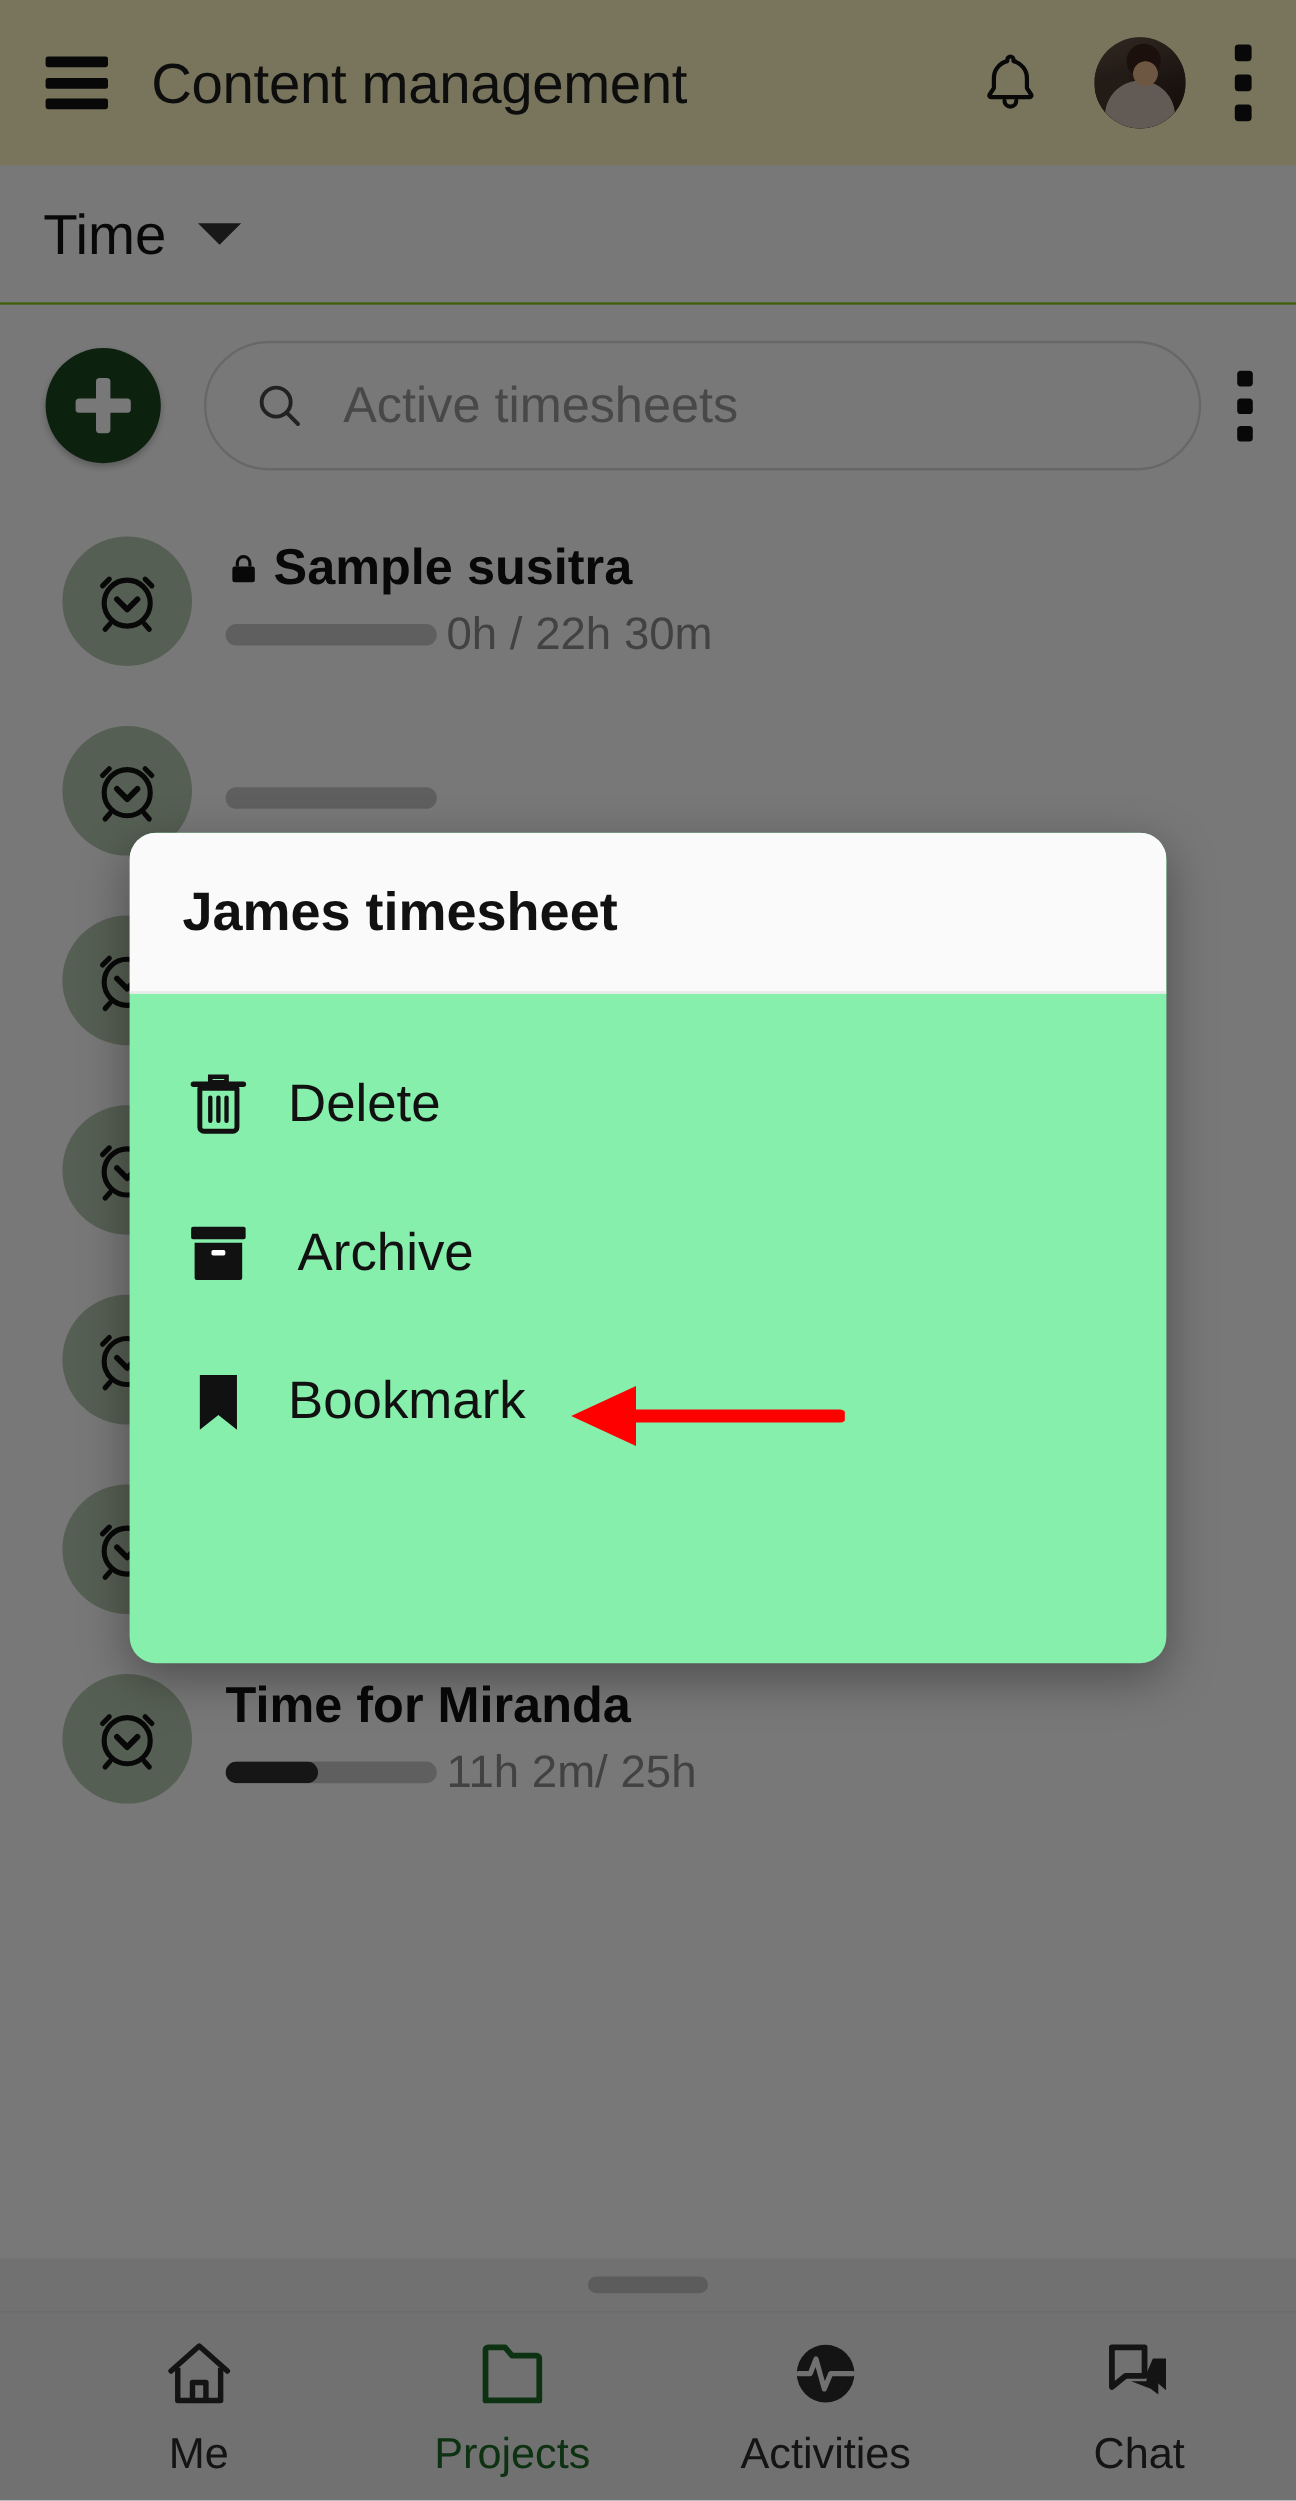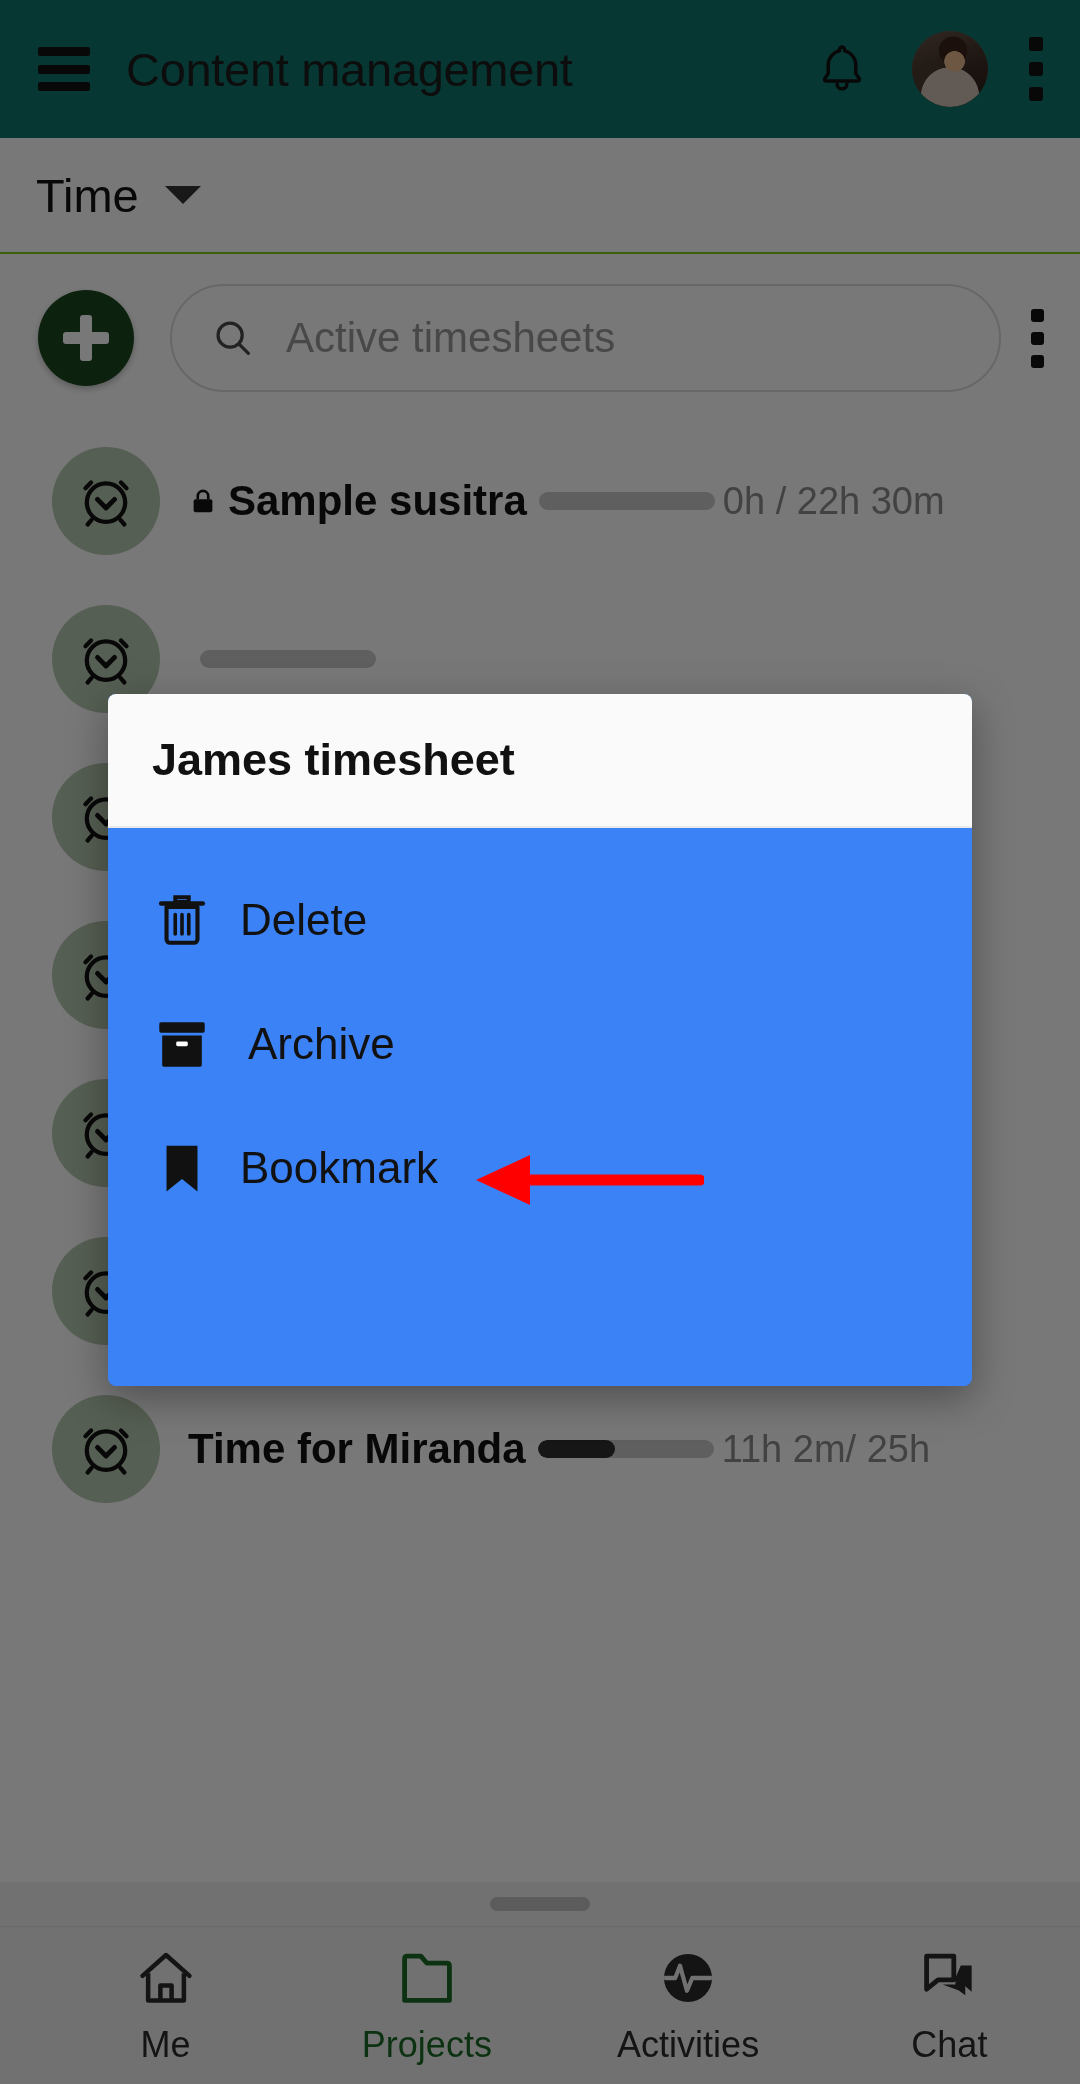--- a/index.html
+++ b/index.html
@@ -22,21 +22,21 @@
     position: absolute; inset: 0;
     background: #ffffff;
     display: flex; flex-direction: column;
   }
 
   
   .topbar {
     height: 138px;
     display: flex; align-items: center;
     padding: 0 30px 0 38px;
-    background: #0f766e;
+    background: #fef9c3;
     flex: 0 0 auto;
   }
   .hamburger {
     width: 52px; height: 44px;
     display: flex; flex-direction: column; justify-content: space-between;
     margin-right: 36px;
     cursor: pointer;
   }
   .hamburger i { display: block; height: 9px; background: #111; border-radius: 2px; }
   .app-title {
@@ -124,21 +124,21 @@
     display: flex; align-items: center;
     padding-left: 52px;
     cursor: pointer;
   }
   .row .clock {
     width: 108px; height: 108px; border-radius: 50%;
     background: #b7c9b0;
     display:flex; align-items:center; justify-content:center;
     flex: 0 0 auto; margin-right: 28px;
   }
-  .row .meta { display:flex; flex-direction: row; justify-content:center; gap: 12px; }
+  .row .meta { display:flex; flex-direction: column; justify-content:center; gap: 12px; }
   .row .name {
     font-size: 42px; font-weight: 700; color: #111;
     display: flex; align-items: center; gap: 10px;
     line-height: 1.05;
   }
   .progress-line { display:flex; align-items:center; gap: 8px; }
   .bar {
     width: 176px; height: 18px; border-radius: 9px;
     background: #c9c9c9; overflow: hidden; flex: 0 0 auto;
   }
@@ -165,22 +165,22 @@
   #scrim {
     position: absolute; inset: 0;
     background: rgba(0,0,0,0.53);
     z-index: 50;
   }
 
   
   #dialog {
     position: absolute;
     left: 108px; top: 694px; width: 864px; height: 692px;
-    background: #3b82f6;
-    border-radius: 8px;
+    background: #86efac;
+    border-radius: 22px;
     box-shadow: 0 12px 40px rgba(0,0,0,.35);
     z-index: 60;
     overflow: hidden;
     display: flex; flex-direction: column;
   }
   .dlg-head {
     height: 134px; flex: 0 0 auto;
     background: #fafafa;
     border-bottom: 2px solid #e9e9e9;
     display: flex; align-items: center;

